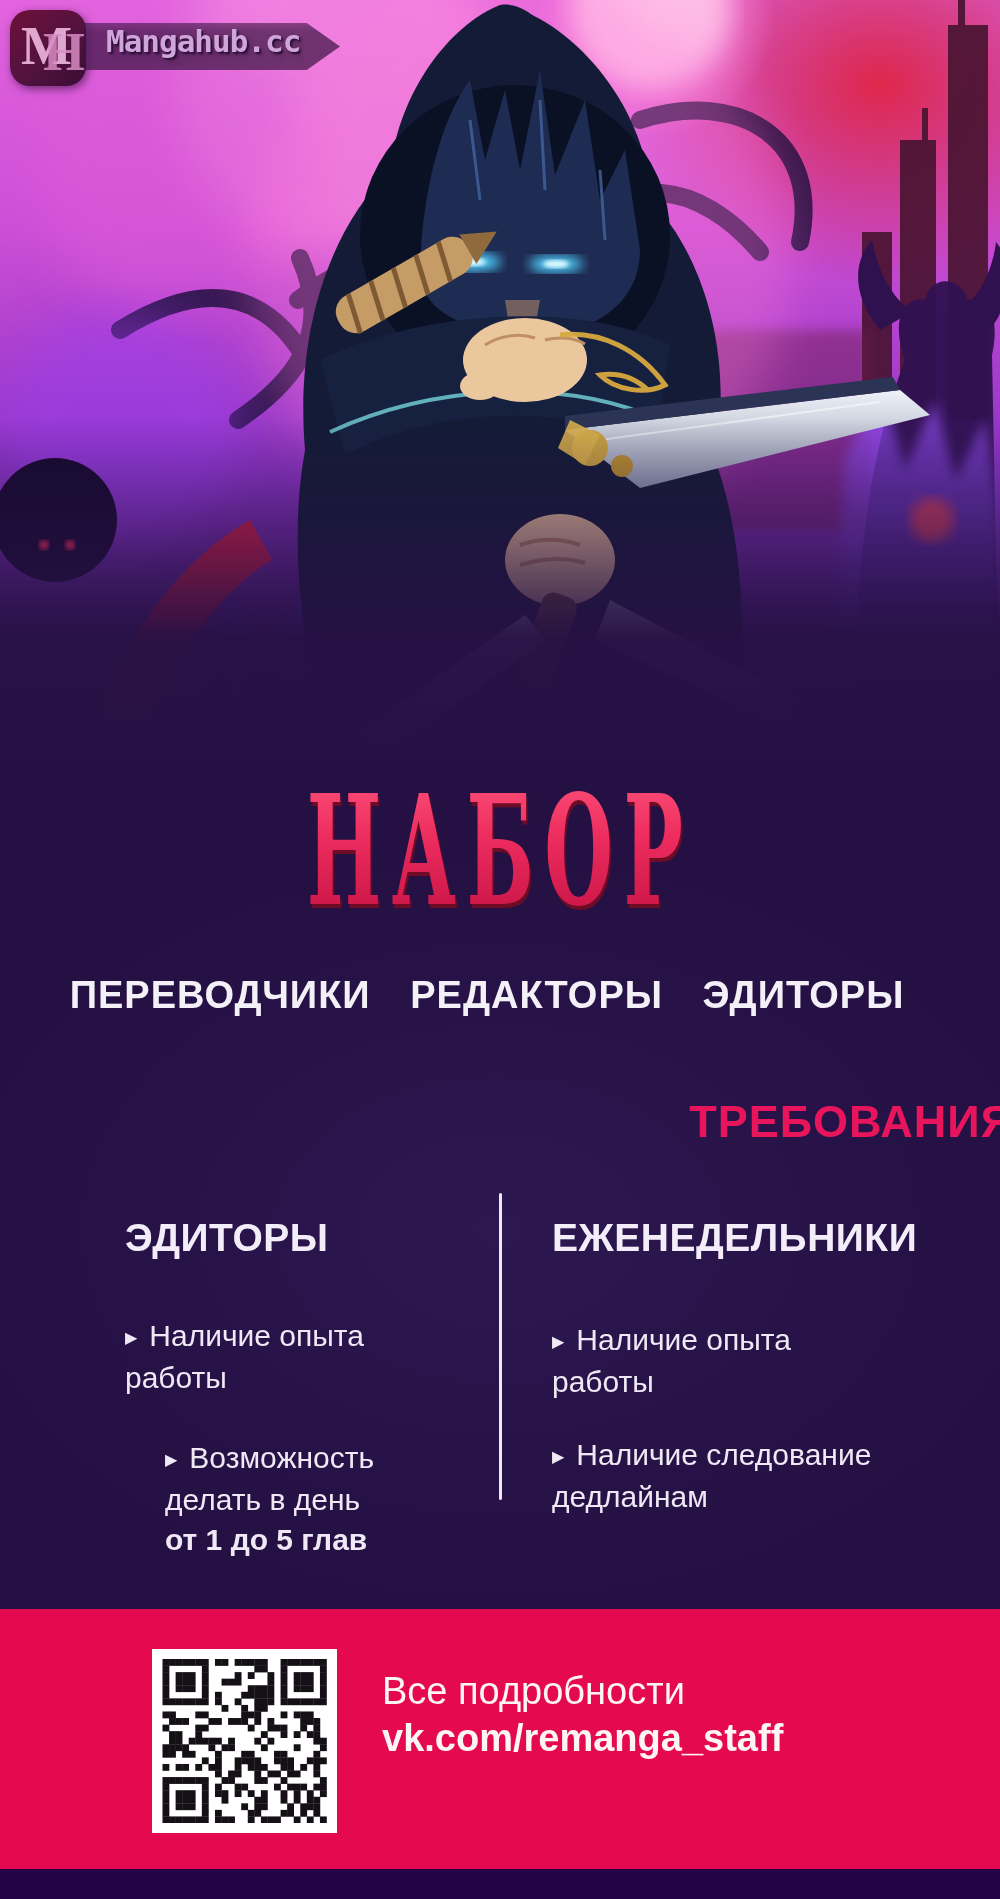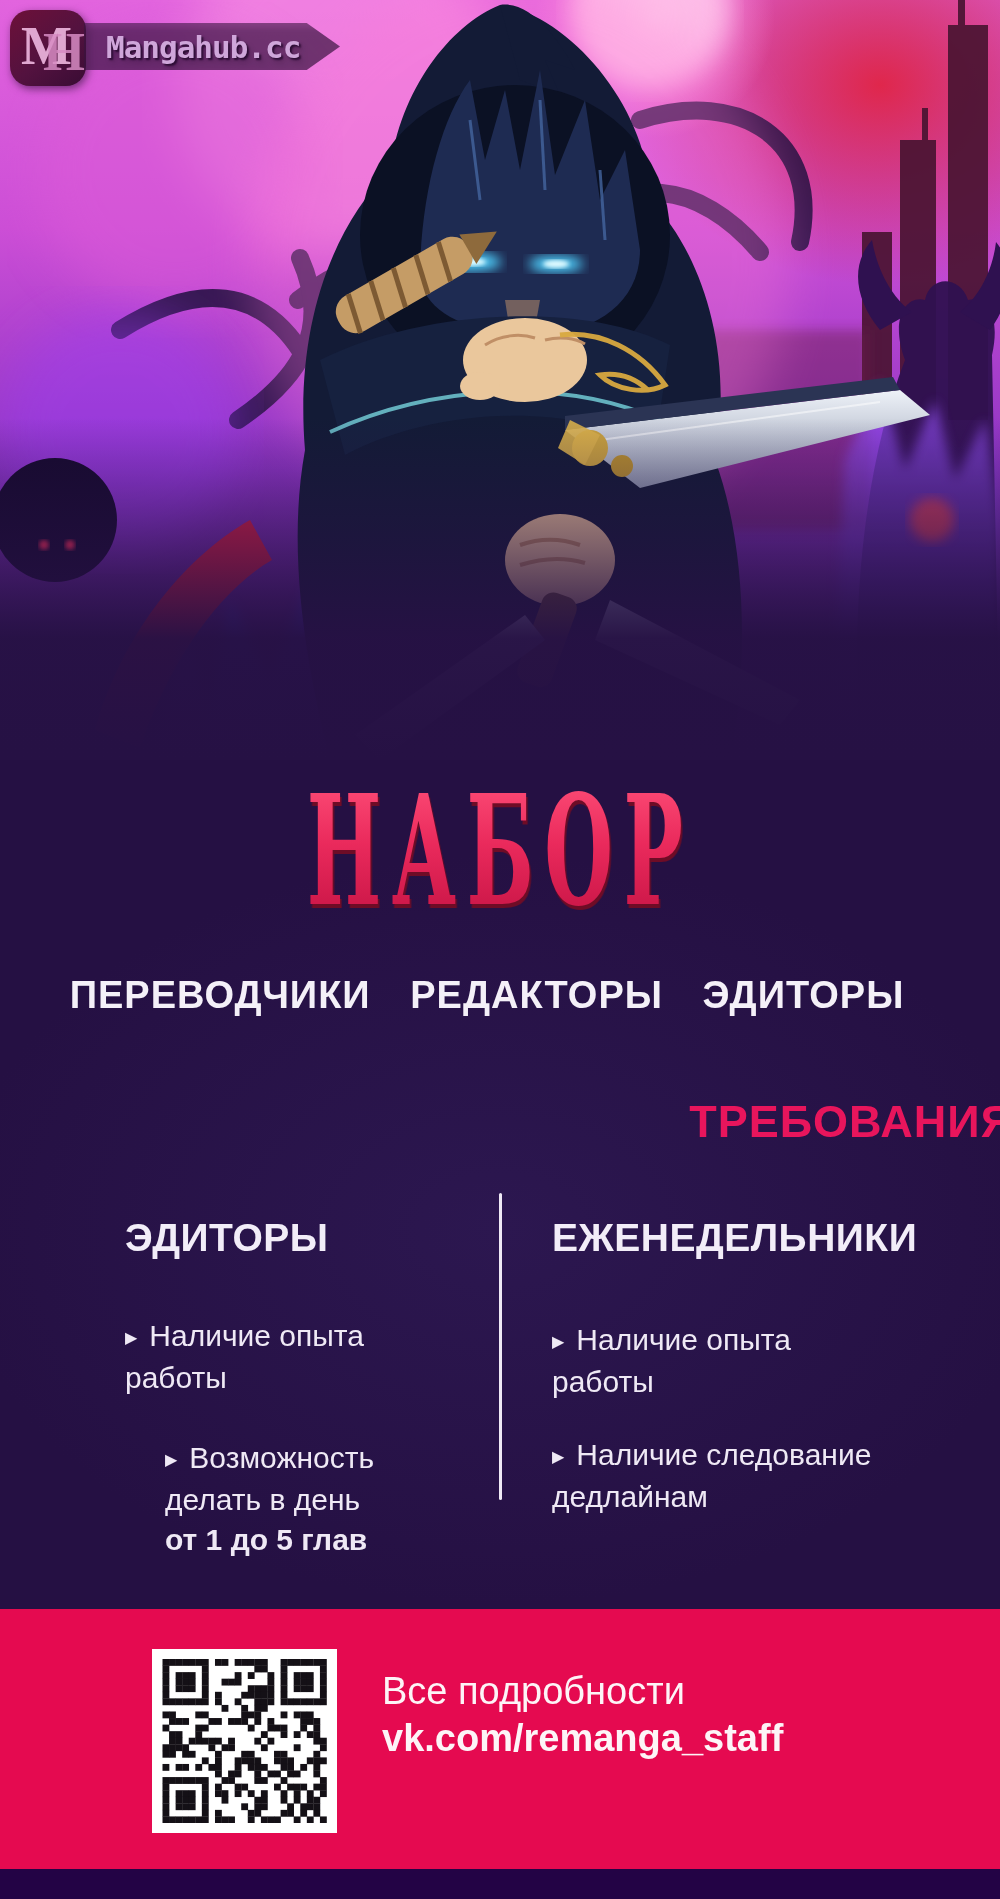--- a/index.html
+++ b/index.html
@@ -26,21 +26,21 @@
     background:linear-gradient(140deg,#6d1039 0%,#53123f 55%,#390c34 100%);
     filter:drop-shadow(2px 3px 4px rgba(25,5,35,.55));
   }
   .logo span{position:absolute;font-weight:bold;font-size:54px;line-height:54px;font-family:"Liberation Serif",serif;}
   .logo .lm{left:11px;top:9px;color:rgba(235,180,220,.92);}
   .logo .lh{left:33px;top:15px;color:rgba(215,140,195,.85);}
   .banner{
     position:absolute;left:84px;top:23px;width:256px;height:47px;
     background:rgba(58,20,66,.58);
     clip-path:polygon(0 0,87% 0,100% 50%,87% 100%,0 100%);
-    display:flex;align-items:center;padding-left:22px;
+    display:flex;align-items:flex-start;padding-left:22px;
     filter:drop-shadow(3px 4px 3px rgba(30,8,40,.45));
   }
   .banner span{
     font-family:"DejaVu Sans Mono",monospace;font-size:31px;font-weight:bold;
     color:#cfa6da;text-shadow:2px 2px 2px rgba(35,8,45,.85);letter-spacing:-1px;
   }
   
   .intro{position:absolute;left:84px;top:603px;width:760px;}
   .intro-bar{position:absolute;left:0;top:4px;width:3px;height:131px;background:#efe9f5;border-radius:2px;}
   .intro-text{margin-left:51px;font-size:31px;line-height:41px;font-weight:400;

